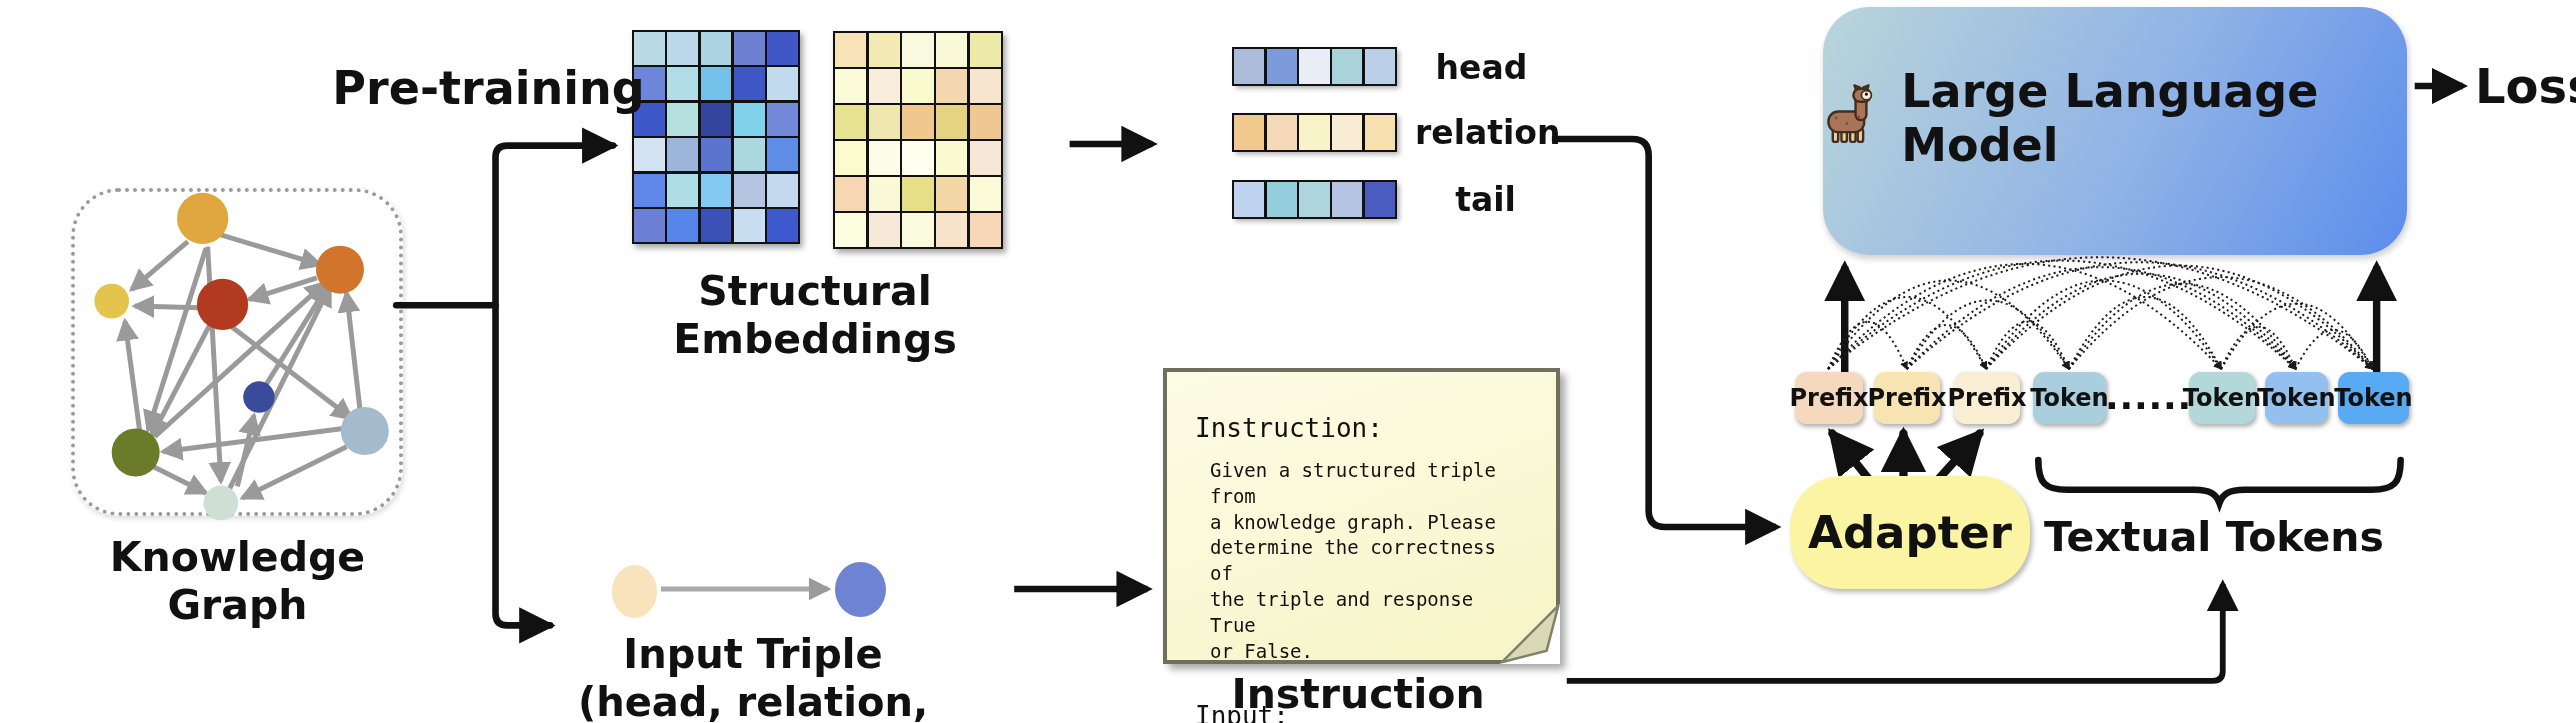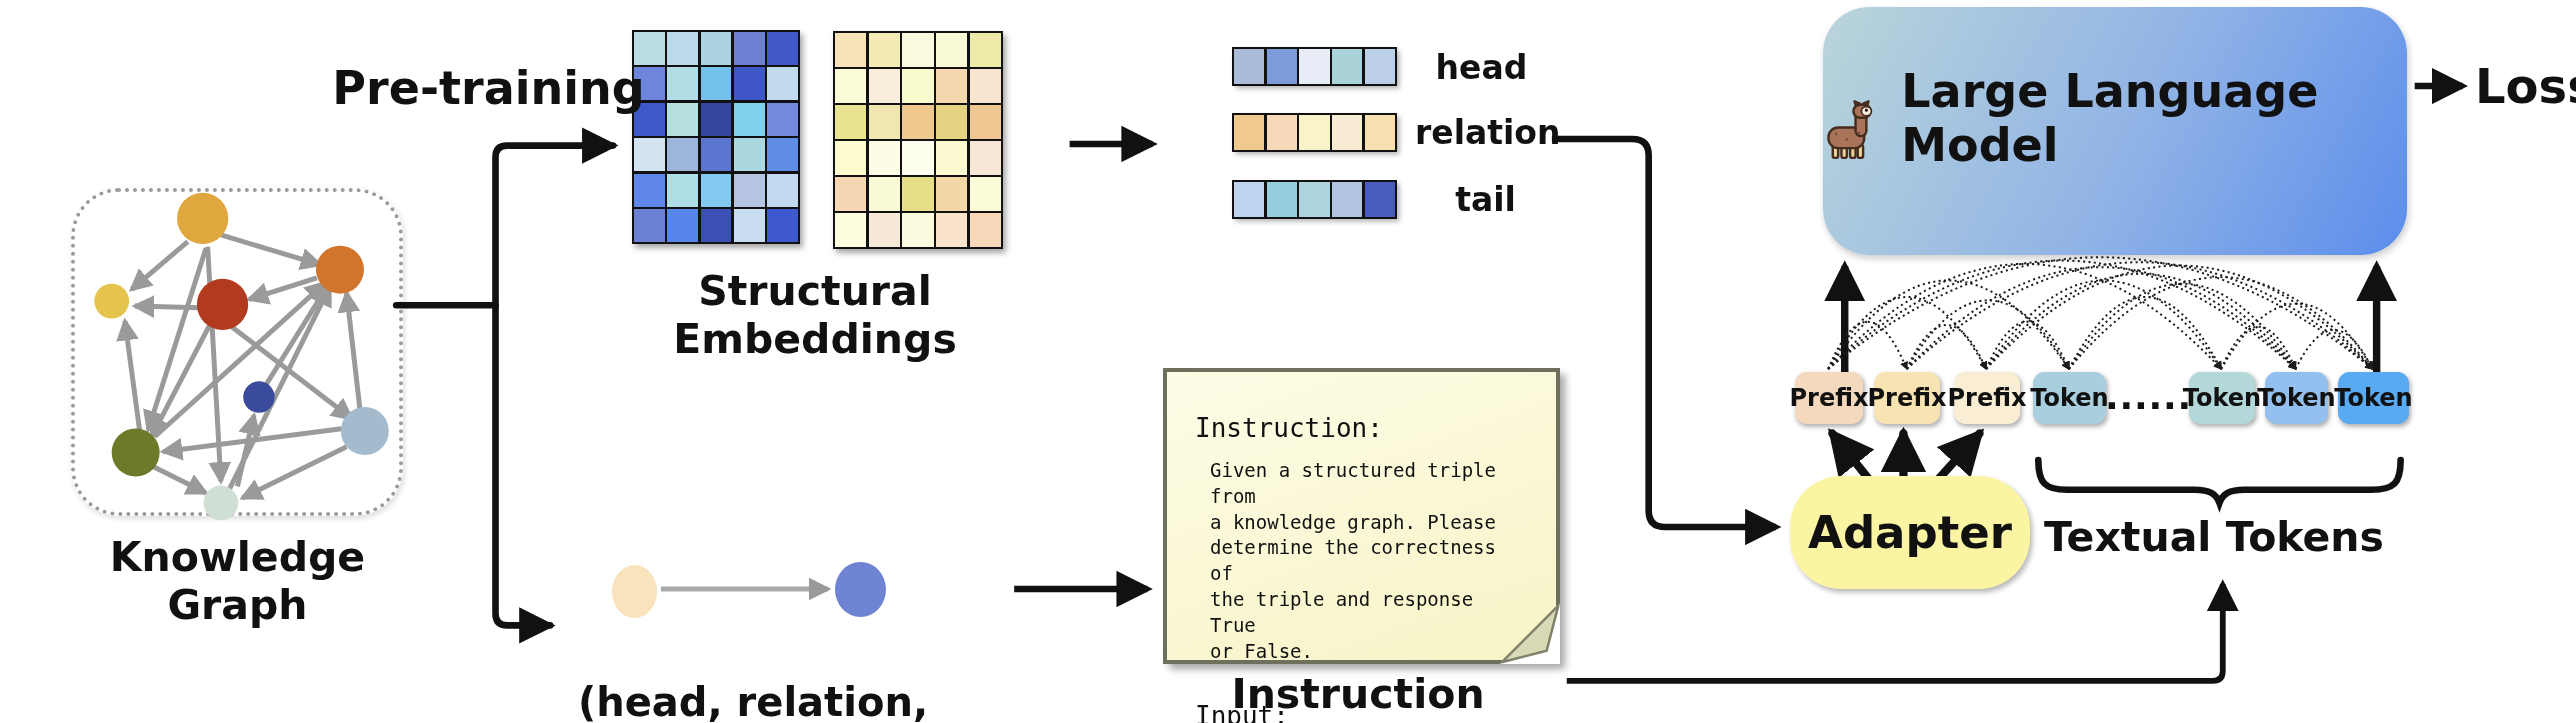--- a/index.html
+++ b/index.html
@@ -21,21 +21,21 @@
         border:4.1px solid #6f6f5d;background:linear-gradient(160deg,#fdfce6 0%,#f7f4c6 100%);
         box-shadow:5.8px 5.8px 7.4px rgba(0,0,0,.35);box-sizing:border-box;}
   .note-inner{padding:41px 23px 0 28px;font-family:"DejaVu Sans Mono",monospace;}
   .note-h{font-size:26px;font-weight:400;margin:0 0 3.3px 0;}
   .note-b{font-size:19px;line-height:1.36;white-space:pre-line;margin:15px;}
   .note-gap{height:21.5px;}
   .fold{position:absolute;right:-4.1px;bottom:-4.1px;z-index:4;}
   .llm{position:absolute;left:1823px;top:6.6px;width:584px;height:248px;border-radius:46px;z-index:2;
        background:linear-gradient(118deg,#bad5da 0%,#8fb2e6 55%,#5b8deb 100%);
        display:flex;align-items:center;justify-content:center;box-shadow:1.7px 3.3px 6.6px rgba(0,0,0,.18);}
-  .llm-row{display:flex;align-items:flex-end;gap:13.2px;margin-top:-25px;}
+  .llm-row{display:flex;align-items:center;gap:13.2px;margin-top:-25px;}
   .llm-txt{font-size:46px;font-weight:700;}
   .token{position:absolute;top:372px;height:52px;border-radius:11.6px;z-index:2;
          display:flex;align-items:center;justify-content:center;font-size:24px;font-weight:700;
          box-shadow:1.7px 2.5px 4.1px rgba(0,0,0,.3);}
   .dots{position:absolute;left:2109px;top:371px;width:79px;height:51px;z-index:2;
         display:flex;align-items:center;justify-content:center;font-size:36px;font-weight:700;letter-spacing:0.8px;}
   .adapter{position:absolute;left:1790px;top:476px;width:240px;height:113px;border-radius:51px;z-index:2;
            background:#fbf5a3;display:flex;align-items:center;justify-content:center;
            font-size:45px;font-weight:700;box-shadow:2.5px 3.3px 5.8px rgba(0,0,0,.28);}
 </style>
@@ -231,20 +231,21 @@
       <div class="cell" style="background: rgb(174, 212, 221);"></div>
       <div class="cell" style="background: rgb(179, 196, 226);"></div>
       <div class="cell" style="background: rgb(74, 92, 190);"></div>
     </div>
   <div class="vec-lbl" style="left:1432px;top:48px;width:99px;text-align:center;">head</div>
   <div class="vec-lbl" style="left:1415px;top:113px;width:137px;text-align:center;">relation</div>
   <div class="vec-lbl" style="left:1440px;top:180px;width:91px;text-align:center;">tail</div>
 
   <div class="ellipse" id="triple-head" style="left: 612px; top: 565px; width: 45px; height: 53px; background: rgb(248, 227, 188);"></div>
   <div class="ellipse" id="triple-tail" style="left: 835px; top: 562px; width: 51px; height: 55px; background: rgb(111, 131, 211);"></div>
+  <div class="lbl" style="left:546px;top:631px;width:414px;font-size:40px;">Input Triple</div>
   <div class="lbl" style="left:546px;top:679px;width:414px;font-size:40px;">(head, relation, tail)</div>
 
   <div class="note">
     <div class="note-inner">
       <p class="note-h">Instruction:</p>
       <p class="note-b">Given a structured triple from
 a knowledge graph. Please
 determine the correctness of
 the triple and response True
 or False.</p>

